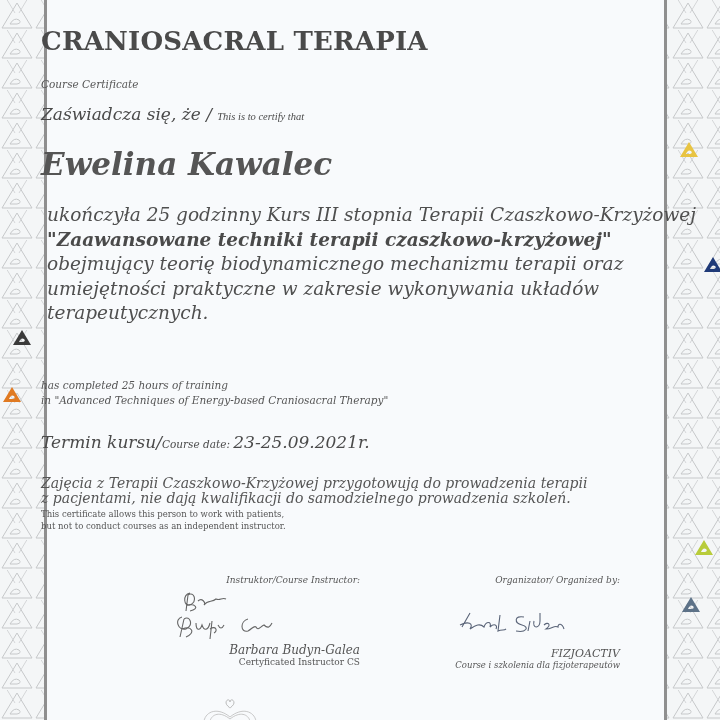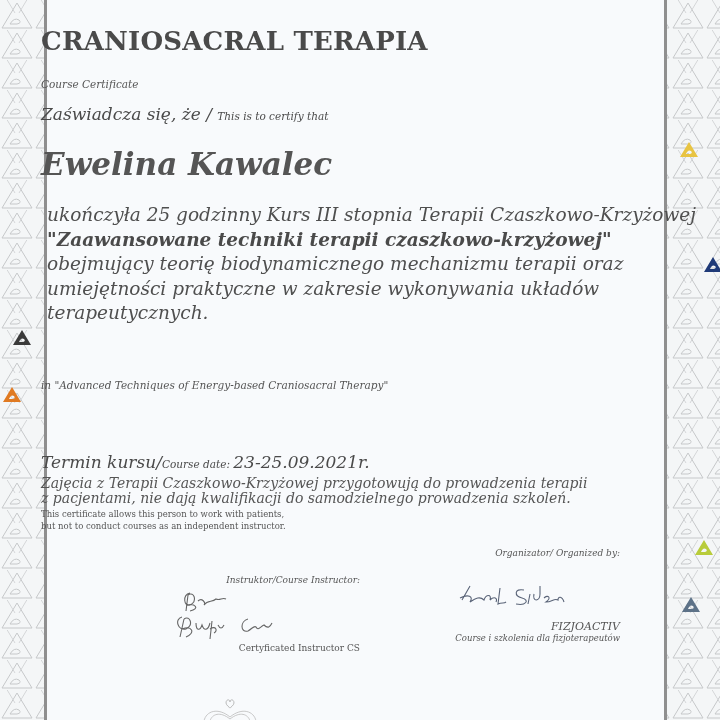--- a/index.html
+++ b/index.html
@@ -26,43 +26,43 @@
     background:#f8fafc;
   }
   .accent-icon { position:absolute; width:22px; height:18px; }
   .center { position:absolute; left:41px; width:671px; }
   .title {
     top:26px; font-family:"DejaVu Serif", serif; font-weight:bold;
     font-size:26px; color:#4a4a4a; letter-spacing:0.2px;
   }
   .subtitle { top:78px; font-size:10.5px; font-style:italic; color:#555; }
   .certify { top:104px; font-size:17px; font-style:italic; color:#4a4a4a; }
-  .certify .small { font-size:10.5px; }
+  .certify .small { font-size:10.5px;font-family:Liberation Serif, serif; }
   .name {
     top:146px; font-size:31px; font-style:italic; font-weight:bold; color:#555;
   }
   .body-pl {
     top:203px; font-size:18.5px; font-style:italic; line-height:24.5px; color:#4f4f4f;
     padding:0 6px; box-sizing:border-box;
   }
   .body-pl b { color:#4a4a4a; }
   .body-en {
     top:378px; font-size:10.5px; font-style:italic; line-height:15px; color:#555;
   }
-  .date { top:432px; font-size:17px; font-style:italic; color:#4a4a4a;margin-top:20px; }
+  .date { top:432px; font-size:17px; font-style:italic; color:#4a4a4a; }
   .date .small { font-size:10.5px; }
   .note-pl {
     top:476px; font-size:14px; font-style:italic; line-height:15px; color:#555;
   }
   .note-en {
     top:508px; font-size:8.5px; line-height:12px; color:#555;
   }
   .sig-block { position:absolute; text-align:right; }
   .sig-left { left:100px; width:260px; top:575px; }
-  .sig-right { left:400px; width:220px; top:548px; }
+  .sig-right { left:400px; width:220px; top:575px; }
   .sig-label { font-size:9px; font-style:italic; color:#555; }
   .sig-svg { display:block; margin:0 auto; }
   .sig-name { font-size:12px; font-style:italic; color:#555; }
   .sig-line { font-size:9px; color:#555; line-height:11px; }
   .org-name { font-size:11px; font-style:italic; color:#555; }
   .org-sub { font-size:8.5px; font-style:italic; color:#555; }
   .logo-mark { position:absolute; left:190px; top:697px; }
 </style>
 </head>
 <body>
@@ -124,20 +124,21 @@
   <span>Zaświadcza się, że / </span><span class="small">This is to certify that</span>
 </div>
 
 <div class="center name">Ewelina Kawalec</div>
 
 <div class="center body-pl">
   <span>ukończyła 25 godzinny Kurs III stopnia Terapii Czaszkowo-Krzyżowej </span><b>"Zaawansowane techniki terapii czaszkowo-krzyżowej"</b><span> obejmujący teorię biodynamicznego mechanizmu terapii oraz umiejętności praktyczne w zakresie wykonywania układów terapeutycznych.</span>
 </div>
 
 <div class="center body-en">
+  <div>has completed 25 hours of training</div>
   <div>in "Advanced Techniques of Energy-based Craniosacral Therapy"</div>
 </div>
 
 <div class="center date">
   <span>Termin kursu/</span><span class="small">Course date: </span><span>23-25.09.2021r.</span>
 </div>
 
 <div class="center note-pl">
   <div>Zajęcia z Terapii Czaszkowo-Krzyżowej przygotowują do prowadzenia terapii</div>
   <div>z pacjentami, nie dają kwalifikacji do samodzielnego prowadzenia szkoleń.</div>
@@ -146,20 +147,21 @@
   <div>This certificate allows this person to work with patients,</div>
   <div>but not to conduct courses as an independent instructor.</div>
 </div>
 
 <div class="sig-block sig-left">
   <div class="sig-label">Instruktor/Course Instructor:</div>
   <svg class="sig-svg" width="140" height="58" viewBox="0 0 140 58">
     <path d="M30 8 C22 10 24 22 30 20 C38 16 34 6 28 10 M28 10 L26 26 M26 20 C36 18 40 24 30 26 M38 16 C42 12 46 18 44 20 C48 14 52 18 56 14 C60 16 62 12 66 14" fill="none" stroke="#666" stroke-width="1.1"></path>
     <path d="M22 32 C14 34 18 46 26 44 C34 40 30 30 24 34 M24 34 L20 52 M22 44 C32 40 36 48 26 52 M36 38 C36 46 40 46 42 40 C44 46 48 46 50 38 M52 36 L50 54 M50 44 C56 40 58 46 54 48 M58 40 C60 44 62 44 64 40 M88 34 C80 36 80 48 88 46 C92 44 94 40 96 42 C98 46 100 42 104 40 C108 44 110 42 112 38" fill="none" stroke="#666" stroke-width="1.1"></path>
   </svg>
+  <div class="sig-name">Barbara Budyn-Galea</div>
   <div class="sig-line">Certyficated Instructor CS</div>
 </div>
 
 <div class="sig-block sig-right">
   <div class="sig-label">Organizator/ Organized by:</div>
   <svg class="sig-svg" width="140" height="62" viewBox="0 0 140 62">
     <path d="M22 42 L30 28 M20 40 C28 36 34 38 30 44 C36 40 40 38 44 42 C46 36 52 36 50 42 C54 38 58 40 56 44 M60 30 L58 46 C62 44 64 46 66 44" fill="none" stroke="#5a6478" stroke-width="1.1"></path>
     <path d="M84 32 C74 30 74 38 82 40 C90 42 86 48 76 46 M90 36 L88 46 M94 36 C92 44 100 44 100 36 L100 28 M104 40 C108 36 112 40 106 44 C112 44 114 40 118 42 C118 38 122 38 124 44" fill="none" stroke="#5a6478" stroke-width="1.1"></path>
   </svg>
   <div class="org-name">FIZJOACTIV</div>

